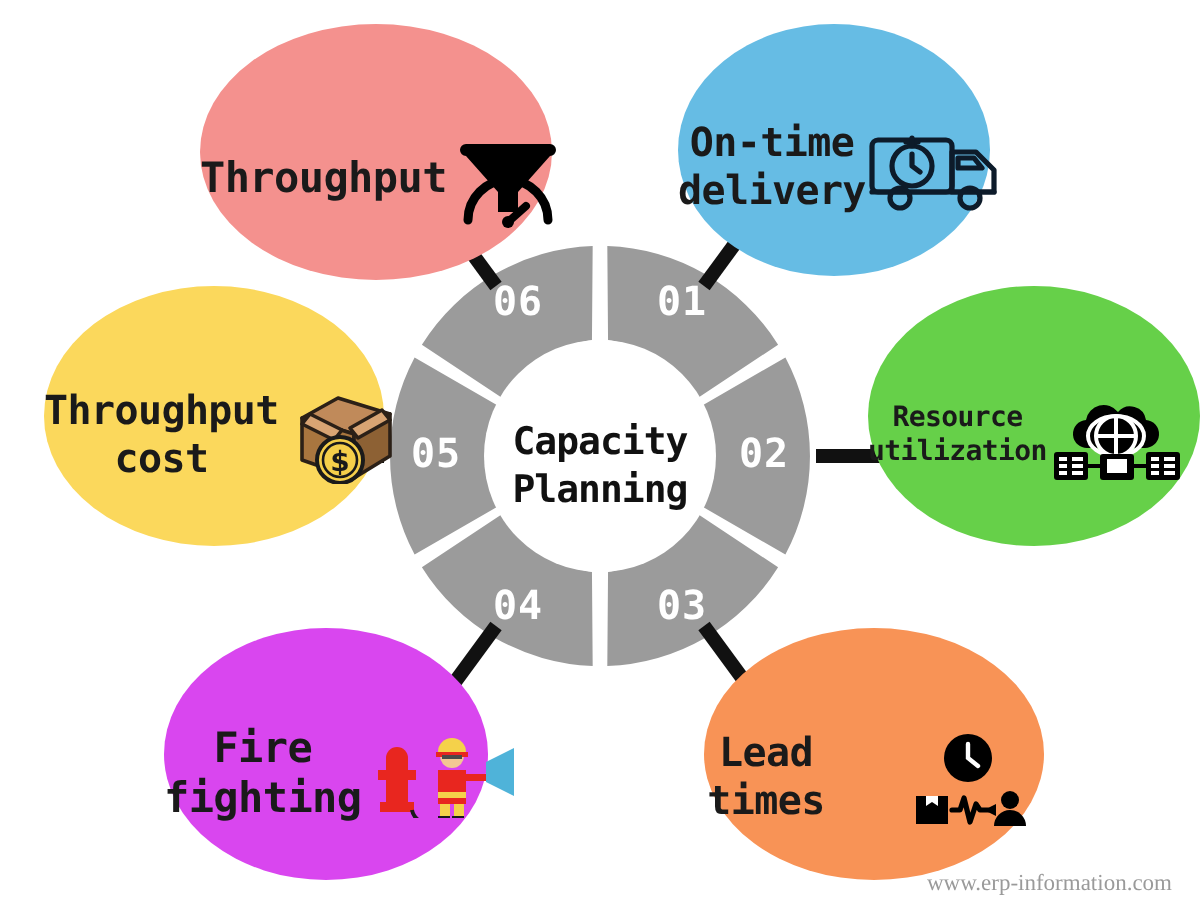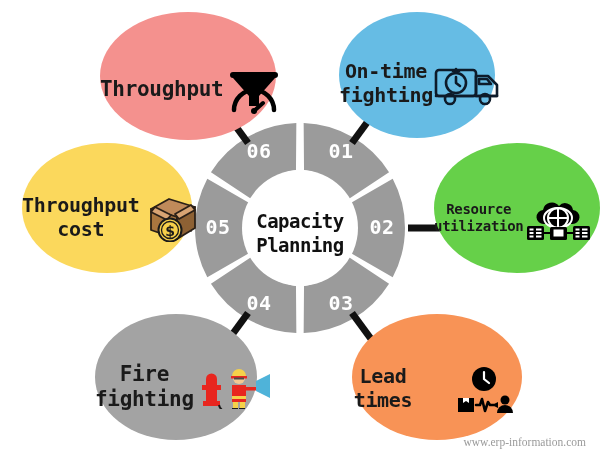--- a/index.html
+++ b/index.html
@@ -124,21 +124,21 @@
         <path d="M10 6 H52 A3 3 0 0 1 52 12 L36 30 V40 L26 40 V30 L10 12 A3 3 0 0 1 10 6 Z" fill="#000000"></path>
         <path d="M11 44 A20 20 0 0 1 51 44" fill="none" stroke="#000000" stroke-width="4.5" stroke-linecap="round"></path>
         <path d="M31 45 L40 37" stroke="#000000" stroke-width="4" stroke-linecap="round"></path>
         <circle cx="31" cy="45" r="3" fill="#000000"></circle>
       </svg>
     </div>
   </div>
 
   <div class="bubble" style="left:339px; top:12px; width:156px; height:126px; background:#66bce4; padding-top:18px;">
     <div class="bubble-label" style="font-size:20px;">On-time
-fighting</div>
+delivery</div>
     <div class="bubble-icon" style="margin-top:2px;">
       <svg width="72" height="46" viewBox="0 0 72 46">
         <g fill="none" stroke="#0d1b2a" stroke-width="2.6" stroke-linejoin="round" stroke-linecap="round">
           <rect x="3" y="9" width="40" height="26" rx="3"></rect>
           <path d="M43 15 H55 L64 24 V35 H43 Z"></path>
           <path d="M46 18 H54 L58 23 H46 Z"></path>
           <path d="M3 35 H64"></path>
           <circle cx="17" cy="38" r="5"></circle>
           <circle cx="52" cy="38" r="5"></circle>
           <circle cx="23" cy="22" r="10"></circle>
@@ -205,21 +205,21 @@
           <path d="M51 47 a8 8 0 0 1 16 0 Z"></path>
         </g>
         <g stroke="#000000" stroke-width="2.6" fill="none" stroke-linejoin="round" stroke-linecap="round">
           <path d="M30 39 L34 39 L36 33 L39 45 L42 36 L44 39 L48 39"></path>
         </g>
         <path d="M46 39 L52 36 L52 42 Z" fill="#000000"></path>
       </svg>
     </div>
   </div>
 
-  <div class="bubble" style="left:95px; top:314px; width:162px; height:126px; background:#a3a3a3; padding-top:20px;text-align:center;">
+  <div class="bubble" style="left:82px; top:314px; width:162px; height:126px; background:#d946ef; padding-top:20px;text-align:center;">
     <div class="bubble-label" style="font-size:21px;">Fire
 fighting</div>
     <div class="bubble-icon" style="margin-top:2px;">
       <svg width="78" height="44" viewBox="0 0 78 44">
 
         <g>
           <rect x="12" y="14" width="11" height="22" fill="#e8261f"></rect>
           <rect x="9" y="36" width="17" height="5" fill="#e8261f"></rect>
           <path d="M12 14 a5.5 5.5 0 0 1 11 0 Z" fill="#e8261f"></path>
           <rect x="8" y="20" width="5" height="5" fill="#e8261f"></rect>

